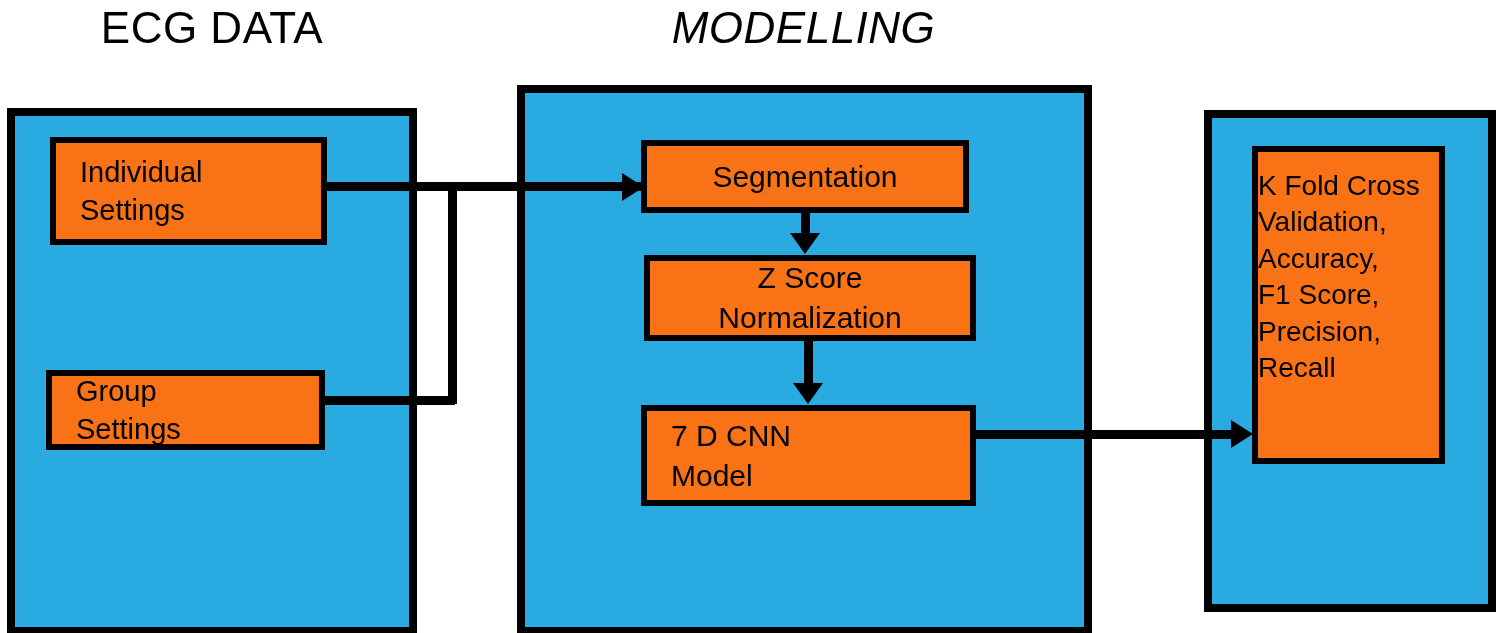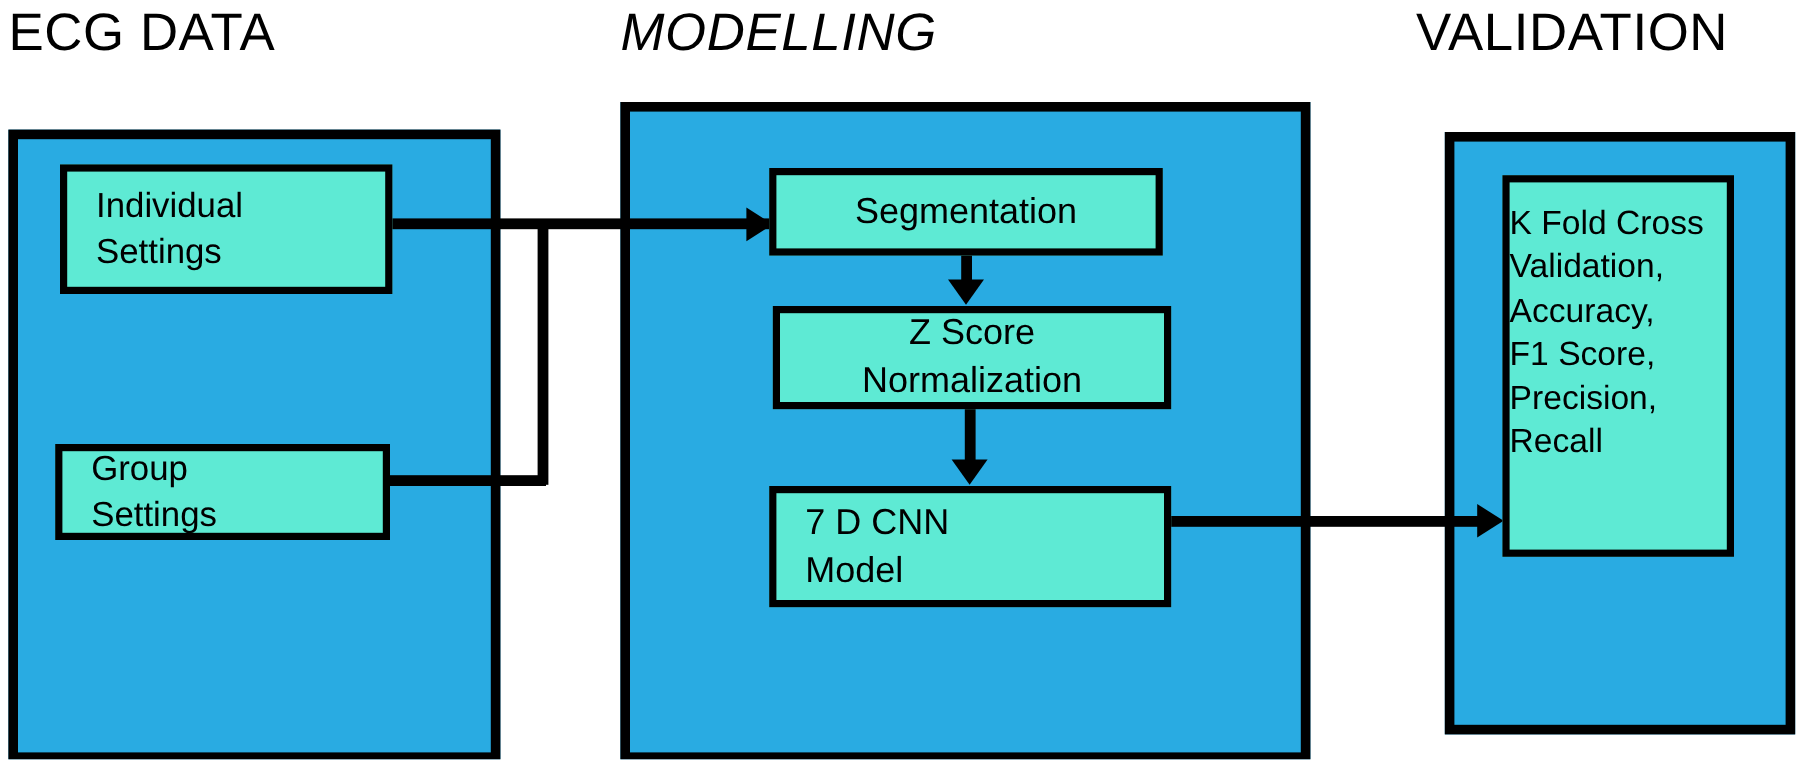--- a/index.html
+++ b/index.html
@@ -19,40 +19,41 @@
 
   
   .col-title {
     position: absolute;
     color: #000000;
     font-size: 44px;
     font-weight: 400;
     line-height: 1;
     letter-spacing: 0.5px;
     white-space: nowrap;
+    text-align: center;
   }
   #title-ecg      { left: 7px;   top: 6px;  width: 410px; }
   #title-model    { left: 517px; top: 6px;  width: 573px; font-style: italic; }
   #title-valid    { left: 1180px;top: 6px;  width: 320px; }
 
   
   .panel {
     position: absolute;
     background: #29ABE2;
     border: 8px solid #000000;
     box-sizing: border-box;
   }
   #panel-ecg        { left: 7px;    top: 108px; width: 410px;  height: 527px; }
   #panel-modelling  { left: 517px;  top: 85px;  width: 575px;  height: 550px; }
   #panel-validation { left: 1204px; top: 110px; width: 292px;  height: 502px; }
 
   
   .node {
     position: absolute;
-    background: #5eead4;
+    background: #f97316;
     border: 6px solid #000000;
     box-sizing: border-box;
     color: #000000;
     font-size: 29px;
     line-height: 1.32;
     display: flex;
     flex-direction: column;
     justify-content: center;
     white-space: pre-line;
   }
@@ -114,21 +115,20 @@
   #link-cnn-val { left: 974px; top: 430px; width: 260px; height: 9px; }
   #arrow-to-val { left: 1231px; top: 420px; }
 </style>
 </head>
 <body>
 
 <div id="canvas">
 
   <div class="col-title" id="title-ecg">ECG DATA</div>
   <div class="col-title" id="title-model">MODELLING</div>
-  <div class="col-title" id="title-valid">VALIDATION</div>
 
   <div class="panel" id="panel-ecg"></div>
   <div class="panel" id="panel-modelling"></div>
   <div class="panel" id="panel-validation"></div>
 
   <div class="seg-h" id="link-ind-h"></div>
   <div class="seg-v" id="link-junc-v"></div>
   <div class="seg-h" id="link-grp-h"></div>
   <div class="arrow-right" id="arrow-to-seg"></div>
 

